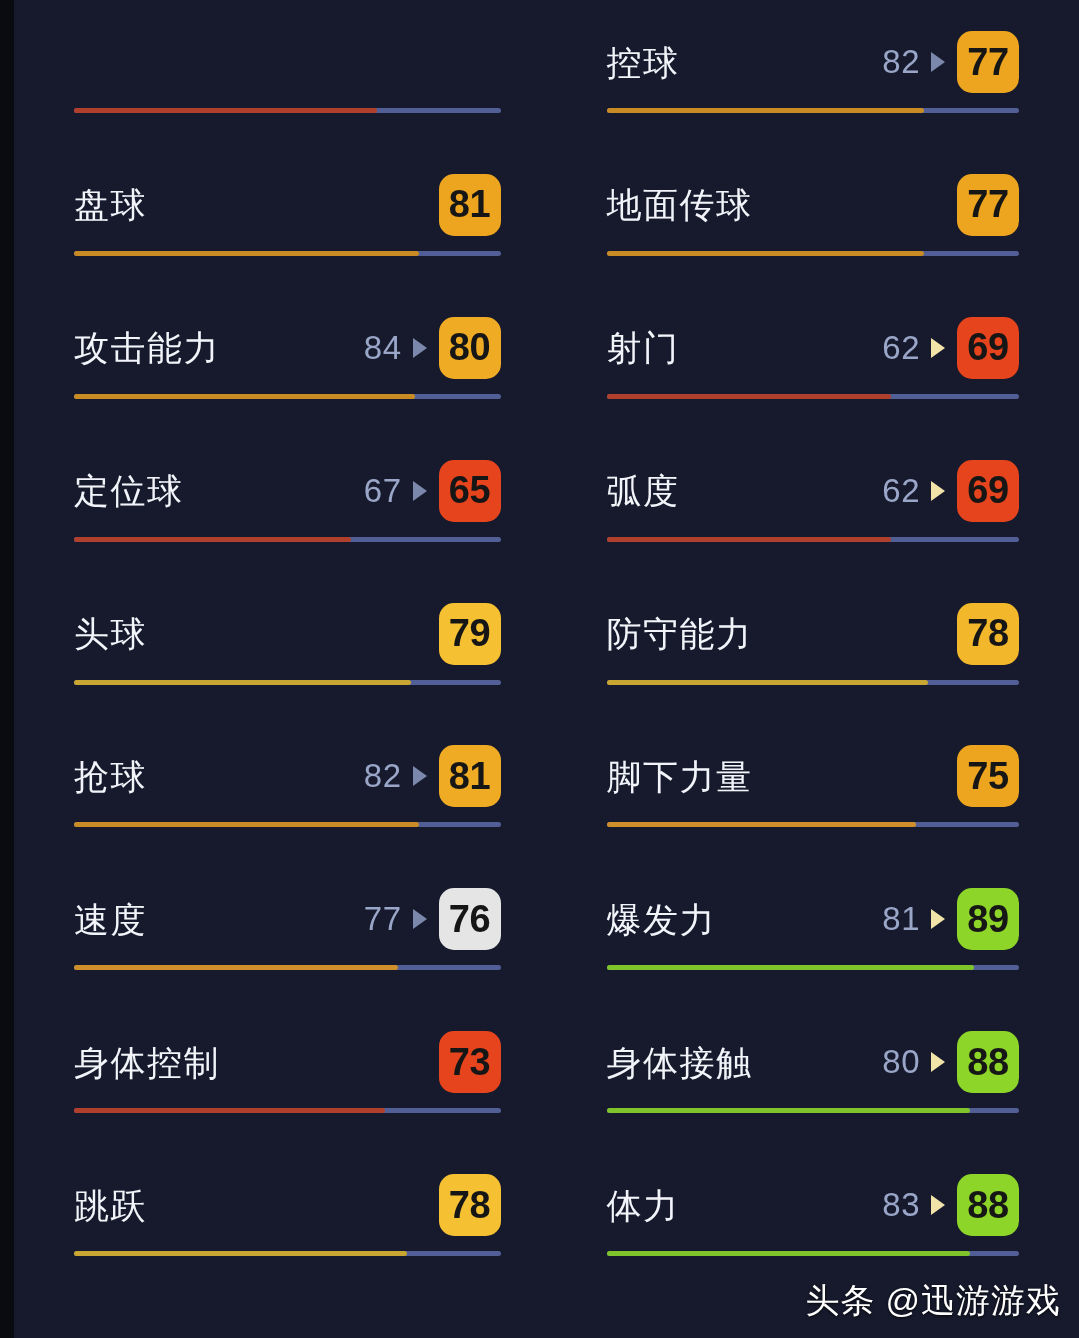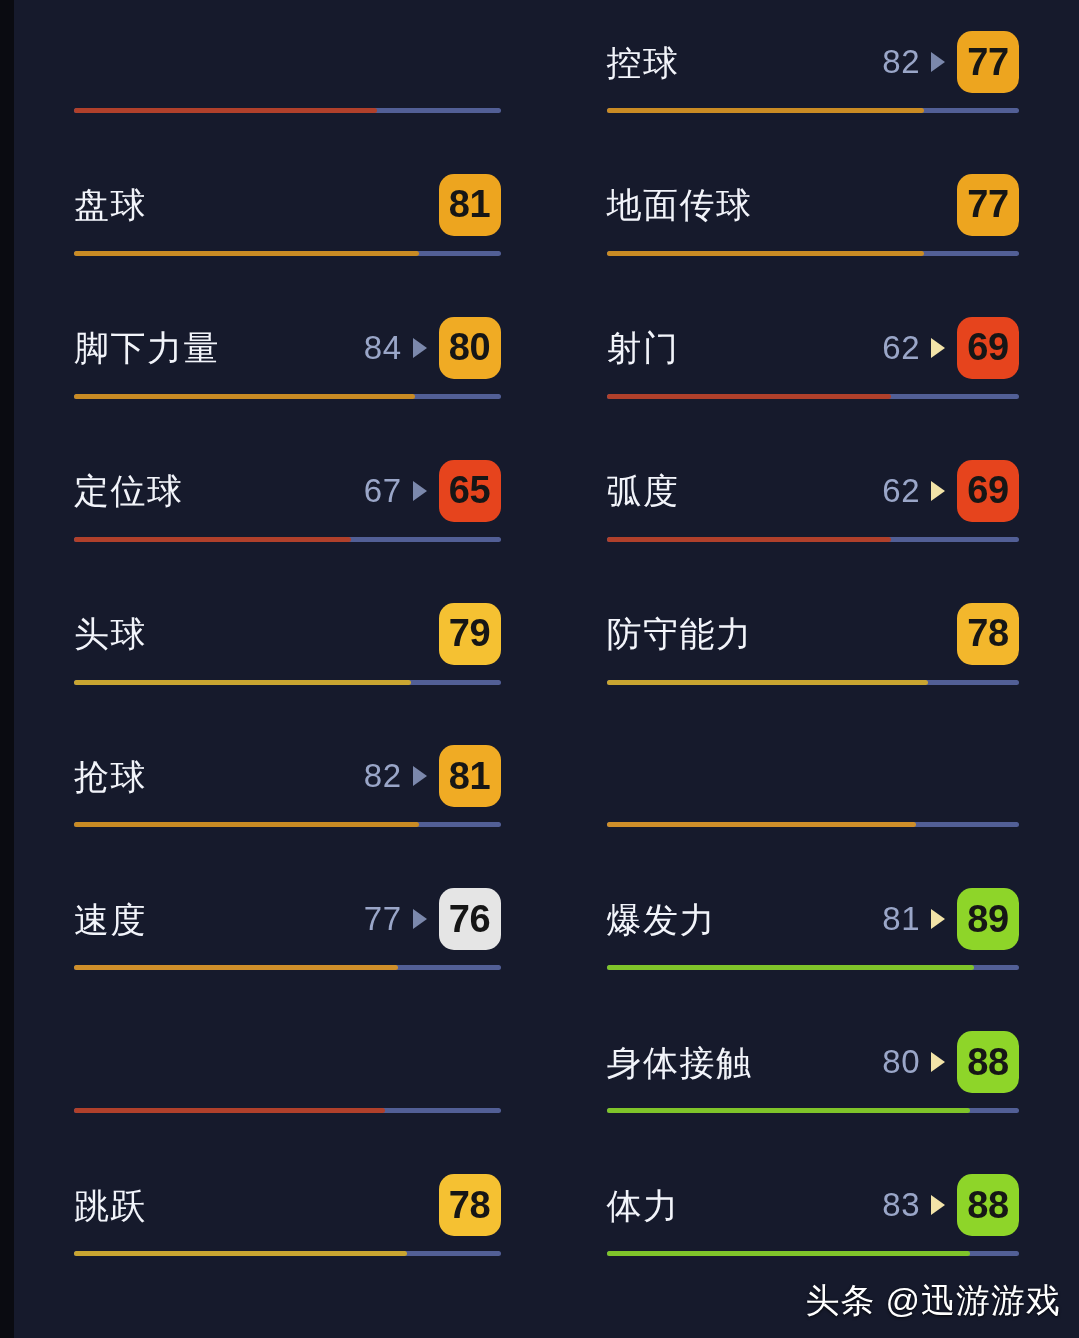--- a/index.html
+++ b/index.html
@@ -201,106 +201,112 @@
           <div class="stat-right">
             <span class="badge" style="background: rgb(237, 165, 31);">77</span>
           </div>
         </div>
         <div class="bar-track" style="background: rgb(82, 95, 150);">
           <div class="bar-fill" style="width: 77%; background: rgb(201, 139, 36);"></div>
         </div>
       </div>
       <div class="stat-row">
         <div class="stat-top">
+          <div class="stat-label">攻击能力</div>
+          <div class="stat-right">
+            <span class="prev-value">84</span>
+            <span class="arrow"></span>
+            <span class="badge" style="background: rgb(240, 171, 36);">80</span>
+          </div>
+        </div>
+        <div class="bar-track" style="background: rgb(82, 95, 150);">
+          <div class="bar-fill" style="width: 80%; background: rgb(201, 139, 36);"></div>
+        </div>
+      </div>
+      <div class="stat-row col-right">
+        <div class="stat-top">
+          <div class="stat-label">射门</div>
+          <div class="stat-right">
+            <span class="prev-value">62</span>
+            <span class="arrow up"></span>
+            <span class="badge" style="background: rgb(230, 68, 29);">69</span>
+          </div>
+        </div>
+        <div class="bar-track" style="background: rgb(82, 95, 150);">
+          <div class="bar-fill" style="width: 69%; background: rgb(176, 64, 43);"></div>
+        </div>
+      </div>
+      <div class="stat-row">
+        <div class="stat-top">
+          <div class="stat-label">定位球</div>
+          <div class="stat-right">
+            <span class="prev-value">67</span>
+            <span class="arrow"></span>
+            <span class="badge" style="background: rgb(230, 68, 29);">65</span>
+          </div>
+        </div>
+        <div class="bar-track" style="background: rgb(82, 95, 150);">
+          <div class="bar-fill" style="width: 65%; background: rgb(176, 64, 43);"></div>
+        </div>
+      </div>
+      <div class="stat-row col-right">
+        <div class="stat-top">
+          <div class="stat-label">弧度</div>
+          <div class="stat-right">
+            <span class="prev-value">62</span>
+            <span class="arrow up"></span>
+            <span class="badge" style="background: rgb(230, 68, 29);">69</span>
+          </div>
+        </div>
+        <div class="bar-track" style="background: rgb(82, 95, 150);">
+          <div class="bar-fill" style="width: 69%; background: rgb(176, 64, 43);"></div>
+        </div>
+      </div>
+      <div class="stat-row">
+        <div class="stat-top">
+          <div class="stat-label">头球</div>
+          <div class="stat-right">
+            <span class="badge" style="background: rgb(245, 193, 50);">79</span>
+          </div>
+        </div>
+        <div class="bar-track" style="background: rgb(82, 95, 150);">
+          <div class="bar-fill" style="width: 79%; background: rgb(201, 165, 49);"></div>
+        </div>
+      </div>
+      <div class="stat-row col-right">
+        <div class="stat-top">
+          <div class="stat-label">防守能力</div>
+          <div class="stat-right">
+            <span class="badge" style="background: rgb(243, 183, 44);">78</span>
+          </div>
+        </div>
+        <div class="bar-track" style="background: rgb(82, 95, 150);">
+          <div class="bar-fill" style="width: 78%; background: rgb(201, 165, 49);"></div>
+        </div>
+      </div>
+      <div class="stat-row">
+        <div class="stat-top">
+          <div class="stat-label">抢球</div>
+          <div class="stat-right">
+            <span class="prev-value">82</span>
+            <span class="arrow"></span>
+            <span class="badge" style="background: rgb(240, 171, 36);">81</span>
+          </div>
+        </div>
+        <div class="bar-track" style="background: rgb(82, 95, 150);">
+          <div class="bar-fill" style="width: 81%; background: rgb(201, 139, 36);"></div>
+        </div>
+      </div>
+      <div class="stat-row col-right">
+        <div class="stat-top">
           <div class="stat-label">脚下力量</div>
           <div class="stat-right">
-            <span class="prev-value">84</span>
-            <span class="arrow"></span>
-            <span class="badge" style="background: rgb(240, 171, 36);">80</span>
-          </div>
-        </div>
-        <div class="bar-track" style="background: rgb(82, 95, 150);">
-          <div class="bar-fill" style="width: 80%; background: rgb(201, 139, 36);"></div>
-        </div>
-      </div>
-      <div class="stat-row col-right">
-        <div class="stat-top">
-          <div class="stat-label">射门</div>
-          <div class="stat-right">
-            <span class="prev-value">62</span>
-            <span class="arrow up"></span>
-            <span class="badge" style="background: rgb(230, 68, 29);">69</span>
-          </div>
-        </div>
-        <div class="bar-track" style="background: rgb(82, 95, 150);">
-          <div class="bar-fill" style="width: 69%; background: rgb(176, 64, 43);"></div>
-        </div>
-      </div>
-      <div class="stat-row">
-        <div class="stat-top">
-          <div class="stat-label">定位球</div>
-          <div class="stat-right">
-            <span class="prev-value">67</span>
-            <span class="arrow"></span>
-            <span class="badge" style="background: rgb(230, 68, 29);">65</span>
-          </div>
-        </div>
-        <div class="bar-track" style="background: rgb(82, 95, 150);">
-          <div class="bar-fill" style="width: 65%; background: rgb(176, 64, 43);"></div>
-        </div>
-      </div>
-      <div class="stat-row col-right">
-        <div class="stat-top">
-          <div class="stat-label">弧度</div>
-          <div class="stat-right">
-            <span class="prev-value">62</span>
-            <span class="arrow up"></span>
-            <span class="badge" style="background: rgb(230, 68, 29);">69</span>
-          </div>
-        </div>
-        <div class="bar-track" style="background: rgb(82, 95, 150);">
-          <div class="bar-fill" style="width: 69%; background: rgb(176, 64, 43);"></div>
-        </div>
-      </div>
-      <div class="stat-row">
-        <div class="stat-top">
-          <div class="stat-label">头球</div>
-          <div class="stat-right">
-            <span class="badge" style="background: rgb(245, 193, 50);">79</span>
-          </div>
-        </div>
-        <div class="bar-track" style="background: rgb(82, 95, 150);">
-          <div class="bar-fill" style="width: 79%; background: rgb(201, 165, 49);"></div>
-        </div>
-      </div>
-      <div class="stat-row col-right">
-        <div class="stat-top">
-          <div class="stat-label">防守能力</div>
-          <div class="stat-right">
-            <span class="badge" style="background: rgb(243, 183, 44);">78</span>
-          </div>
-        </div>
-        <div class="bar-track" style="background: rgb(82, 95, 150);">
-          <div class="bar-fill" style="width: 78%; background: rgb(201, 165, 49);"></div>
-        </div>
-      </div>
-      <div class="stat-row">
-        <div class="stat-top">
-          <div class="stat-label">抢球</div>
-          <div class="stat-right">
-            <span class="prev-value">82</span>
-            <span class="arrow"></span>
-            <span class="badge" style="background: rgb(240, 171, 36);">81</span>
-          </div>
-        </div>
-        <div class="bar-track" style="background: rgb(82, 95, 150);">
-          <div class="bar-fill" style="width: 81%; background: rgb(201, 139, 36);"></div>
-        </div>
-      </div>
-      <div class="stat-row col-right">
+            <span class="badge" style="background: rgb(237, 165, 31);">75</span>
+          </div>
+        </div>
         <div class="bar-track" style="background: rgb(82, 95, 150);">
           <div class="bar-fill" style="width: 75%; background: rgb(207, 143, 42);"></div>
         </div>
       </div>
       <div class="stat-row">
         <div class="stat-top">
           <div class="stat-label">速度</div>
           <div class="stat-right">
             <span class="prev-value">77</span>
             <span class="arrow"></span>
@@ -318,20 +324,26 @@
             <span class="prev-value">81</span>
             <span class="arrow up"></span>
             <span class="badge" style="background: rgb(142, 213, 41); text-align: center;">89</span>
           </div>
         </div>
         <div class="bar-track" style="background: rgb(82, 95, 150);">
           <div class="bar-fill" style="width: 89%; background: rgb(127, 196, 42);"></div>
         </div>
       </div>
       <div class="stat-row">
+        <div class="stat-top">
+          <div class="stat-label">身体控制</div>
+          <div class="stat-right">
+            <span class="badge" style="background: rgb(230, 68, 29);">73</span>
+          </div>
+        </div>
         <div class="bar-track" style="background: rgb(82, 95, 150);">
           <div class="bar-fill" style="width: 73%; background: rgb(176, 64, 43);"></div>
         </div>
       </div>
       <div class="stat-row col-right">
         <div class="stat-top">
           <div class="stat-label">身体接触</div>
           <div class="stat-right">
             <span class="prev-value">80</span>
             <span class="arrow up"></span>

